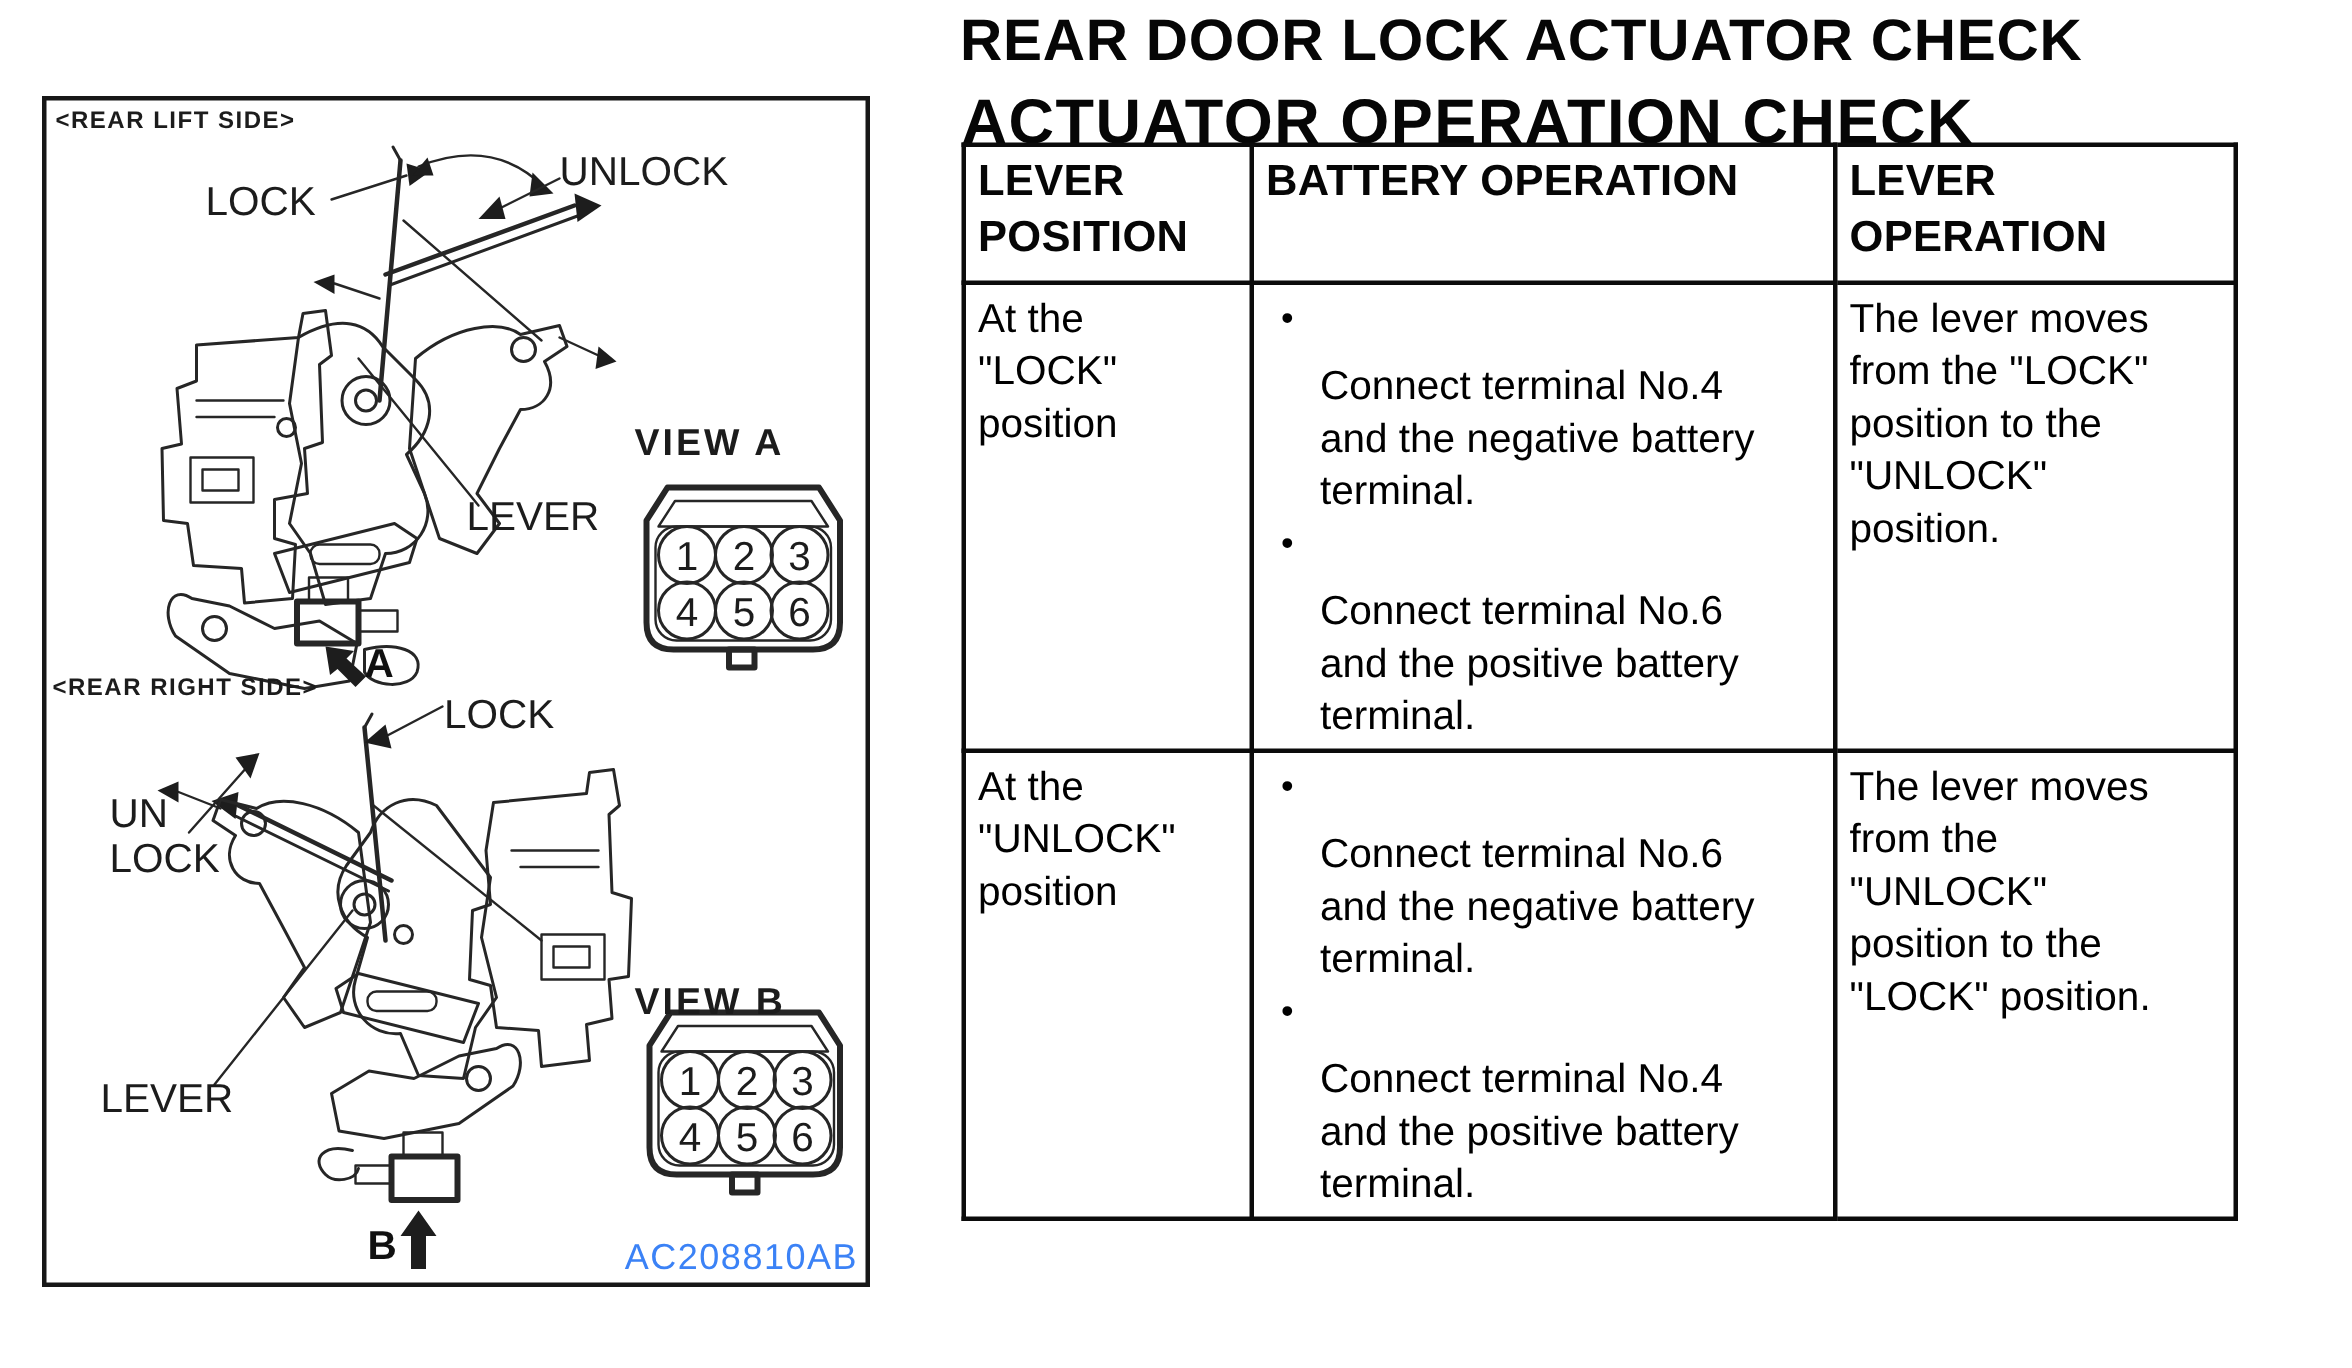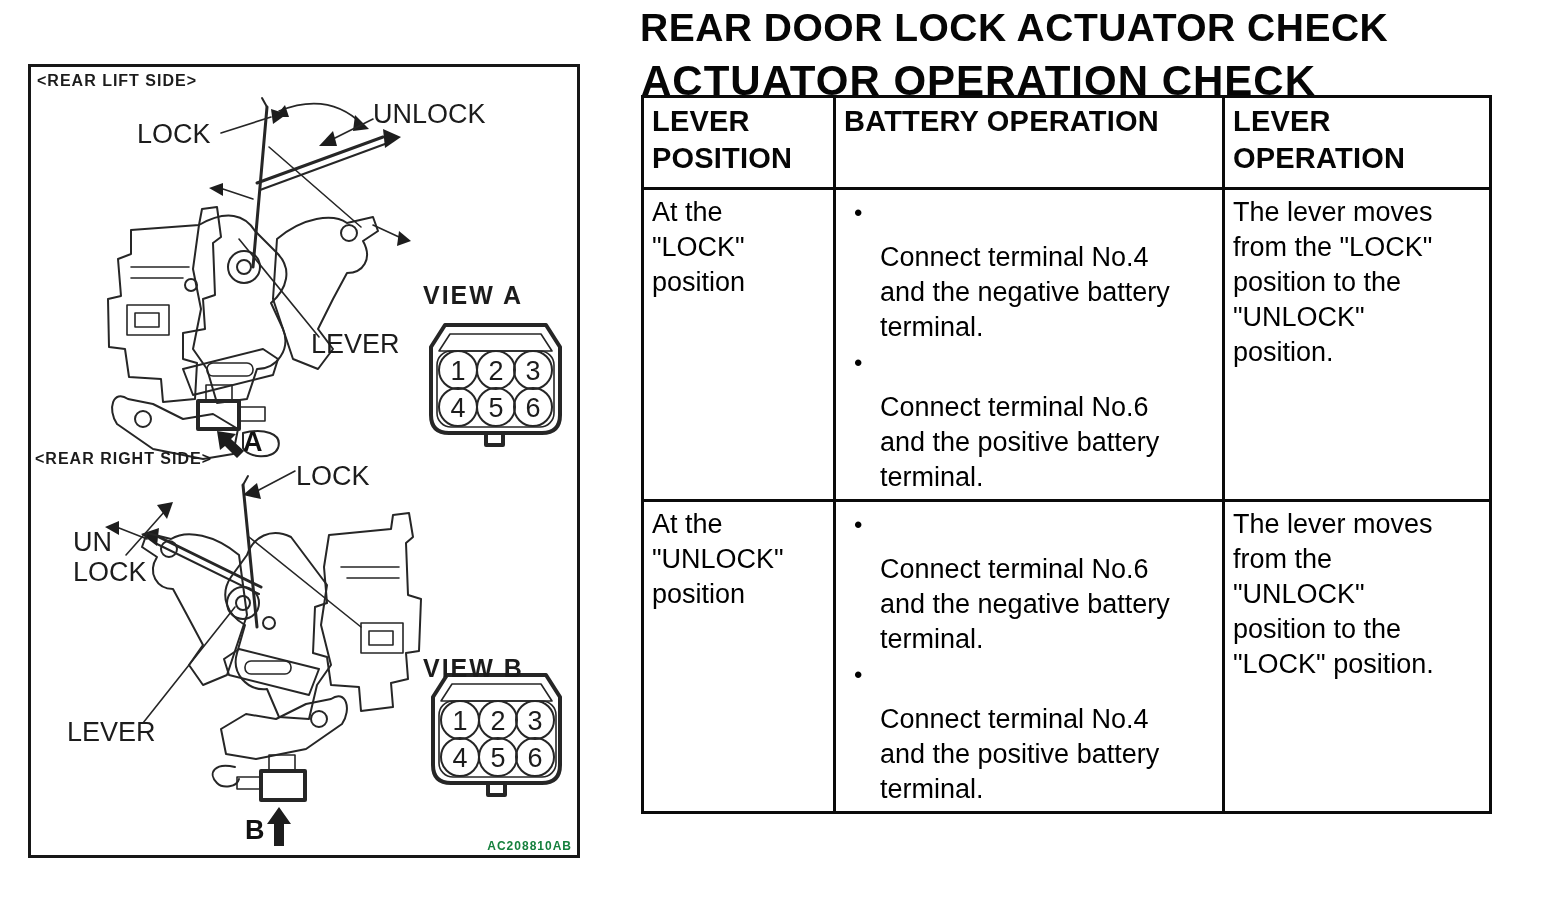--- a/index.html
+++ b/index.html
@@ -43,22 +43,22 @@
   .diagram-panel{
     left:28px;top:64px;width:546px;height:788px;
     border:3px solid #171717;background:#fff;
   }
   .diagram-panel svg{position:absolute;left:0;top:0;}
   .dlabel{position:absolute;font-size:27px;line-height:30px;color:#1c1c1c;}
   .dcaption{position:absolute;font-size:16px;font-weight:bold;letter-spacing:1px;color:#1c1c1c;}
   .dview{position:absolute;font-size:25px;font-weight:bold;letter-spacing:2px;color:#1c1c1c;}
   .dletter{position:absolute;font-size:27px;font-weight:bold;color:#111;}
   .fig-code{
-    position:absolute;right:5px;bottom:2px;font-size:12px;font-weight:bold;
-    letter-spacing:1px;color:#15803d;
+    position:absolute;right:5px;bottom:2px;font-size:24px;font-weight:normal;
+    letter-spacing:1px;color:#3b82f6;
   }
   .lineart{stroke:#262626;fill:none;stroke-width:2;stroke-linejoin:round;stroke-linecap:round;}
   .thin{stroke-width:1.6;}
   .rod{stroke-width:3;}
   .thick{stroke-width:4;}
   .fillk{fill:#1d1d1d;stroke:none;}
   .pin-num{font-family:"Liberation Sans",sans-serif;font-size:27px;fill:#1c1c1c;}
 </style>
 </head>
 <body>

